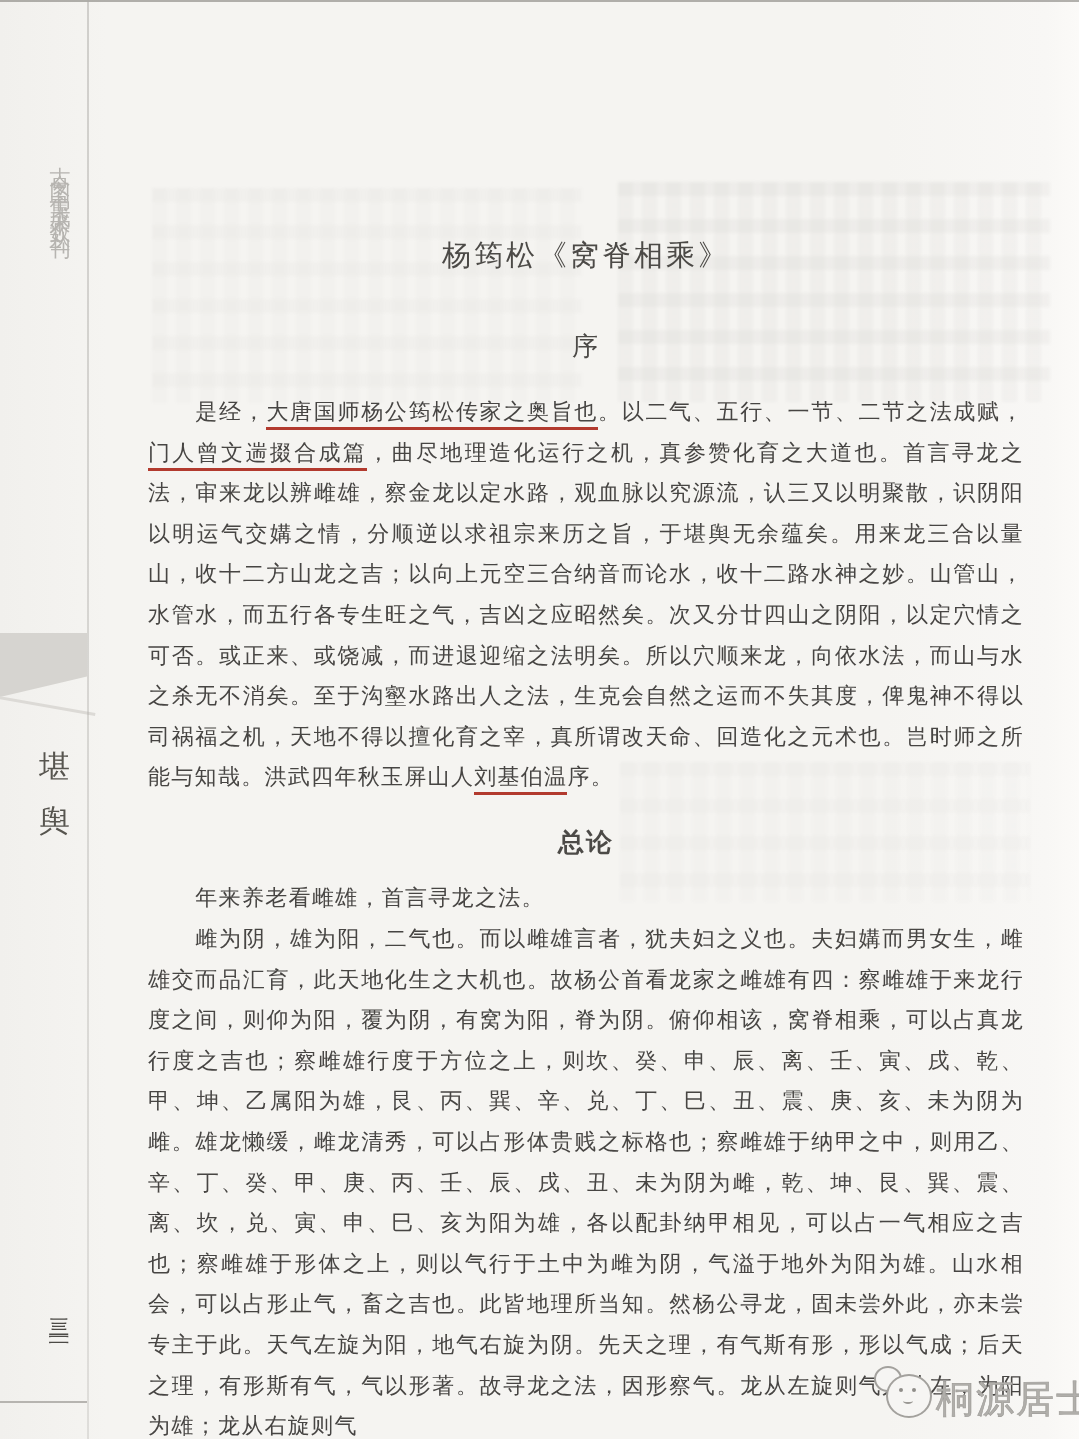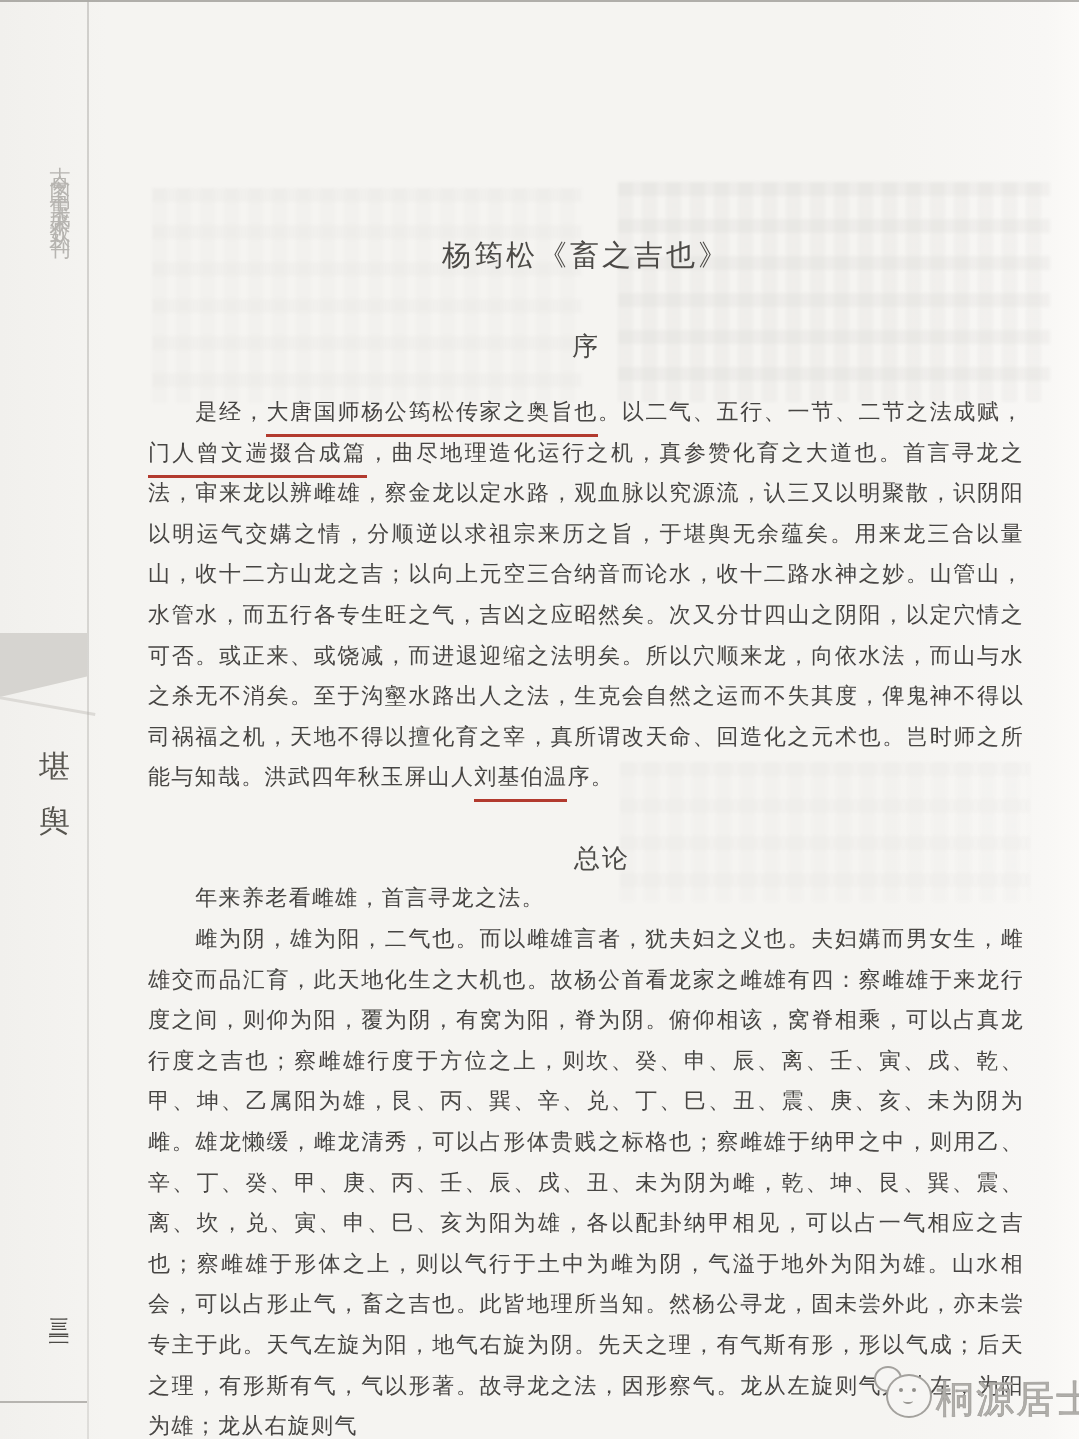--- a/index.html
+++ b/index.html
@@ -37,21 +37,21 @@
     font-size:26px;letter-spacing:2px;color:#4c4a47;}
   #h-xu{top:329px;}
   #h-zonglun{top:825px;}
   .para{position:absolute;left:148px;width:876px;
     font-size:22px;line-height:40.6px;letter-spacing:1.3px;
     color:#474543;text-align:justify;margin:0;}
   .indent{text-indent:2.15em;}
   #p-preface{top:392px;}
   #p-g1{top:878px;}
   #p-g2{top:919px;}
-  .u-red{border-bottom:3px solid #b23a2e;padding-bottom:10px;}
+  .u-red{border-bottom:3px solid #b23a2e;padding-bottom:3px;}
 
   
   .ghost{position:absolute;filter:blur(1.6px);pointer-events:none;
     background-image:
       repeating-linear-gradient(180deg,rgba(150,148,143,.15) 0 14px,transparent 14px 37px),
       repeating-linear-gradient(90deg,rgba(150,148,143,.12) 0 15px,transparent 15px 24px);}
   #ghost-a{left:618px;top:182px;width:432px;height:220px;opacity:.5;}
   #ghost-b{left:152px;top:188px;width:430px;height:215px;opacity:.28;}
   #ghost-c{left:620px;top:762px;width:410px;height:140px;opacity:.26;}
 
@@ -82,27 +82,27 @@
     <div class="series-title">古今图书集成术数丛刊</div>
     <div class="side-band"></div>
     <div class="side-band-line"></div>
     <div class="category">堪舆</div>
     <div class="page-number">三二二</div>
     <div class="side-hline"></div>
     <div class="crease"></div>
   </aside>
 
   <main>
-    <h1 class="doc-title" style="margin:0;font-weight:normal;">杨筠松《畜之吉也》</h1>
+    <h1 class="doc-title" style="margin:0;font-weight:normal;">杨筠松《窝脊相乘》</h1>
 
     <h2 class="sec-heading" id="h-xu" style="margin:0;font-weight:normal;">序</h2>
 
     <p class="para indent" id="p-preface"><span>是经，</span><span class="u-red">大唐国师杨公筠松传家之奥旨也</span><span>。以二气、五行、一节、二节之法成赋，</span><span class="u-red">门人曾文遄掇合成篇</span><span>，曲尽地理造化运行之机，真参赞化育之大道也。首言寻龙之法，审来龙以辨雌雄，察金龙以定水路，观血脉以究源流，认三又以明聚散，识阴阳以明运气交媾之情，分顺逆以求祖宗来历之旨，于堪舆无余蕴矣。用来龙三合以量山，收十二方山龙之吉；以向上元空三合纳音而论水，收十二路水神之妙。山管山，水管水，而五行各专生旺之气，吉凶之应昭然矣。次又分廿四山之阴阳，以定穴情之可否。或正来、或饶减，而进退迎缩之法明矣。所以穴顺来龙，向依水法，而山与水之杀无不消矣。至于沟壑水路出人之法，生克会自然之运而不失其度，俾鬼神不得以司祸福之机，天地不得以擅化育之宰，真所谓改天命、回造化之元术也。岂时师之所能与知哉。洪武四年秋玉屏山人</span><span class="u-red">刘基伯温</span><span>序。</span></p>
 
-    <h2 class="sec-heading" id="h-zonglun" style="margin:16px;font-weight:normal;">总论</h2>
+    <h2 class="sec-heading" id="h-zonglun" style="margin:0;font-weight:bold;">总论</h2>
 
     <p class="para indent" id="p-g1">年来养老看雌雄，首言寻龙之法。</p>
 
     <p class="para indent" id="p-g2">雌为阴，雄为阳，二气也。而以雌雄言者，犹夫妇之义也。夫妇媾而男女生，雌雄交而品汇育，此天地化生之大机也。故杨公首看龙家之雌雄有四：察雌雄于来龙行度之间，则仰为阳，覆为阴，有窝为阳，脊为阴。俯仰相该，窝脊相乘，可以占真龙行度之吉也；察雌雄行度于方位之上，则坎、癸、申、辰、离、壬、寅、戌、乾、甲、坤、乙属阳为雄，艮、丙、巽、辛、兑、丁、巳、丑、震、庚、亥、未为阴为雌。雄龙懒缓，雌龙清秀，可以占形体贵贱之标格也；察雌雄于纳甲之中，则用乙、辛、丁、癸、甲、庚、丙、壬、辰、戌、丑、未为阴为雌，乾、坤、艮、巽、震、离、坎，兑、寅、申、巳、亥为阳为雄，各以配卦纳甲相见，可以占一气相应之吉也；察雌雄于形体之上，则以气行于土中为雌为阴，气溢于地外为阳为雄。山水相会，可以占形止气，畜之吉也。此皆地理所当知。然杨公寻龙，固未尝外此，亦未尝专主于此。天气左旋为阳，地气右旋为阴。先天之理，有气斯有形，形以气成；后天之理，有形斯有气，气以形著。故寻龙之法，因形察气。龙从左旋则气必从左，为阳为雄；龙从右旋则气</p>
   </main>
 
   <div class="watermark">
     <div class="wm-bubble"></div>
     <div class="wm-face">
       <div class="wm-eye l"></div>

